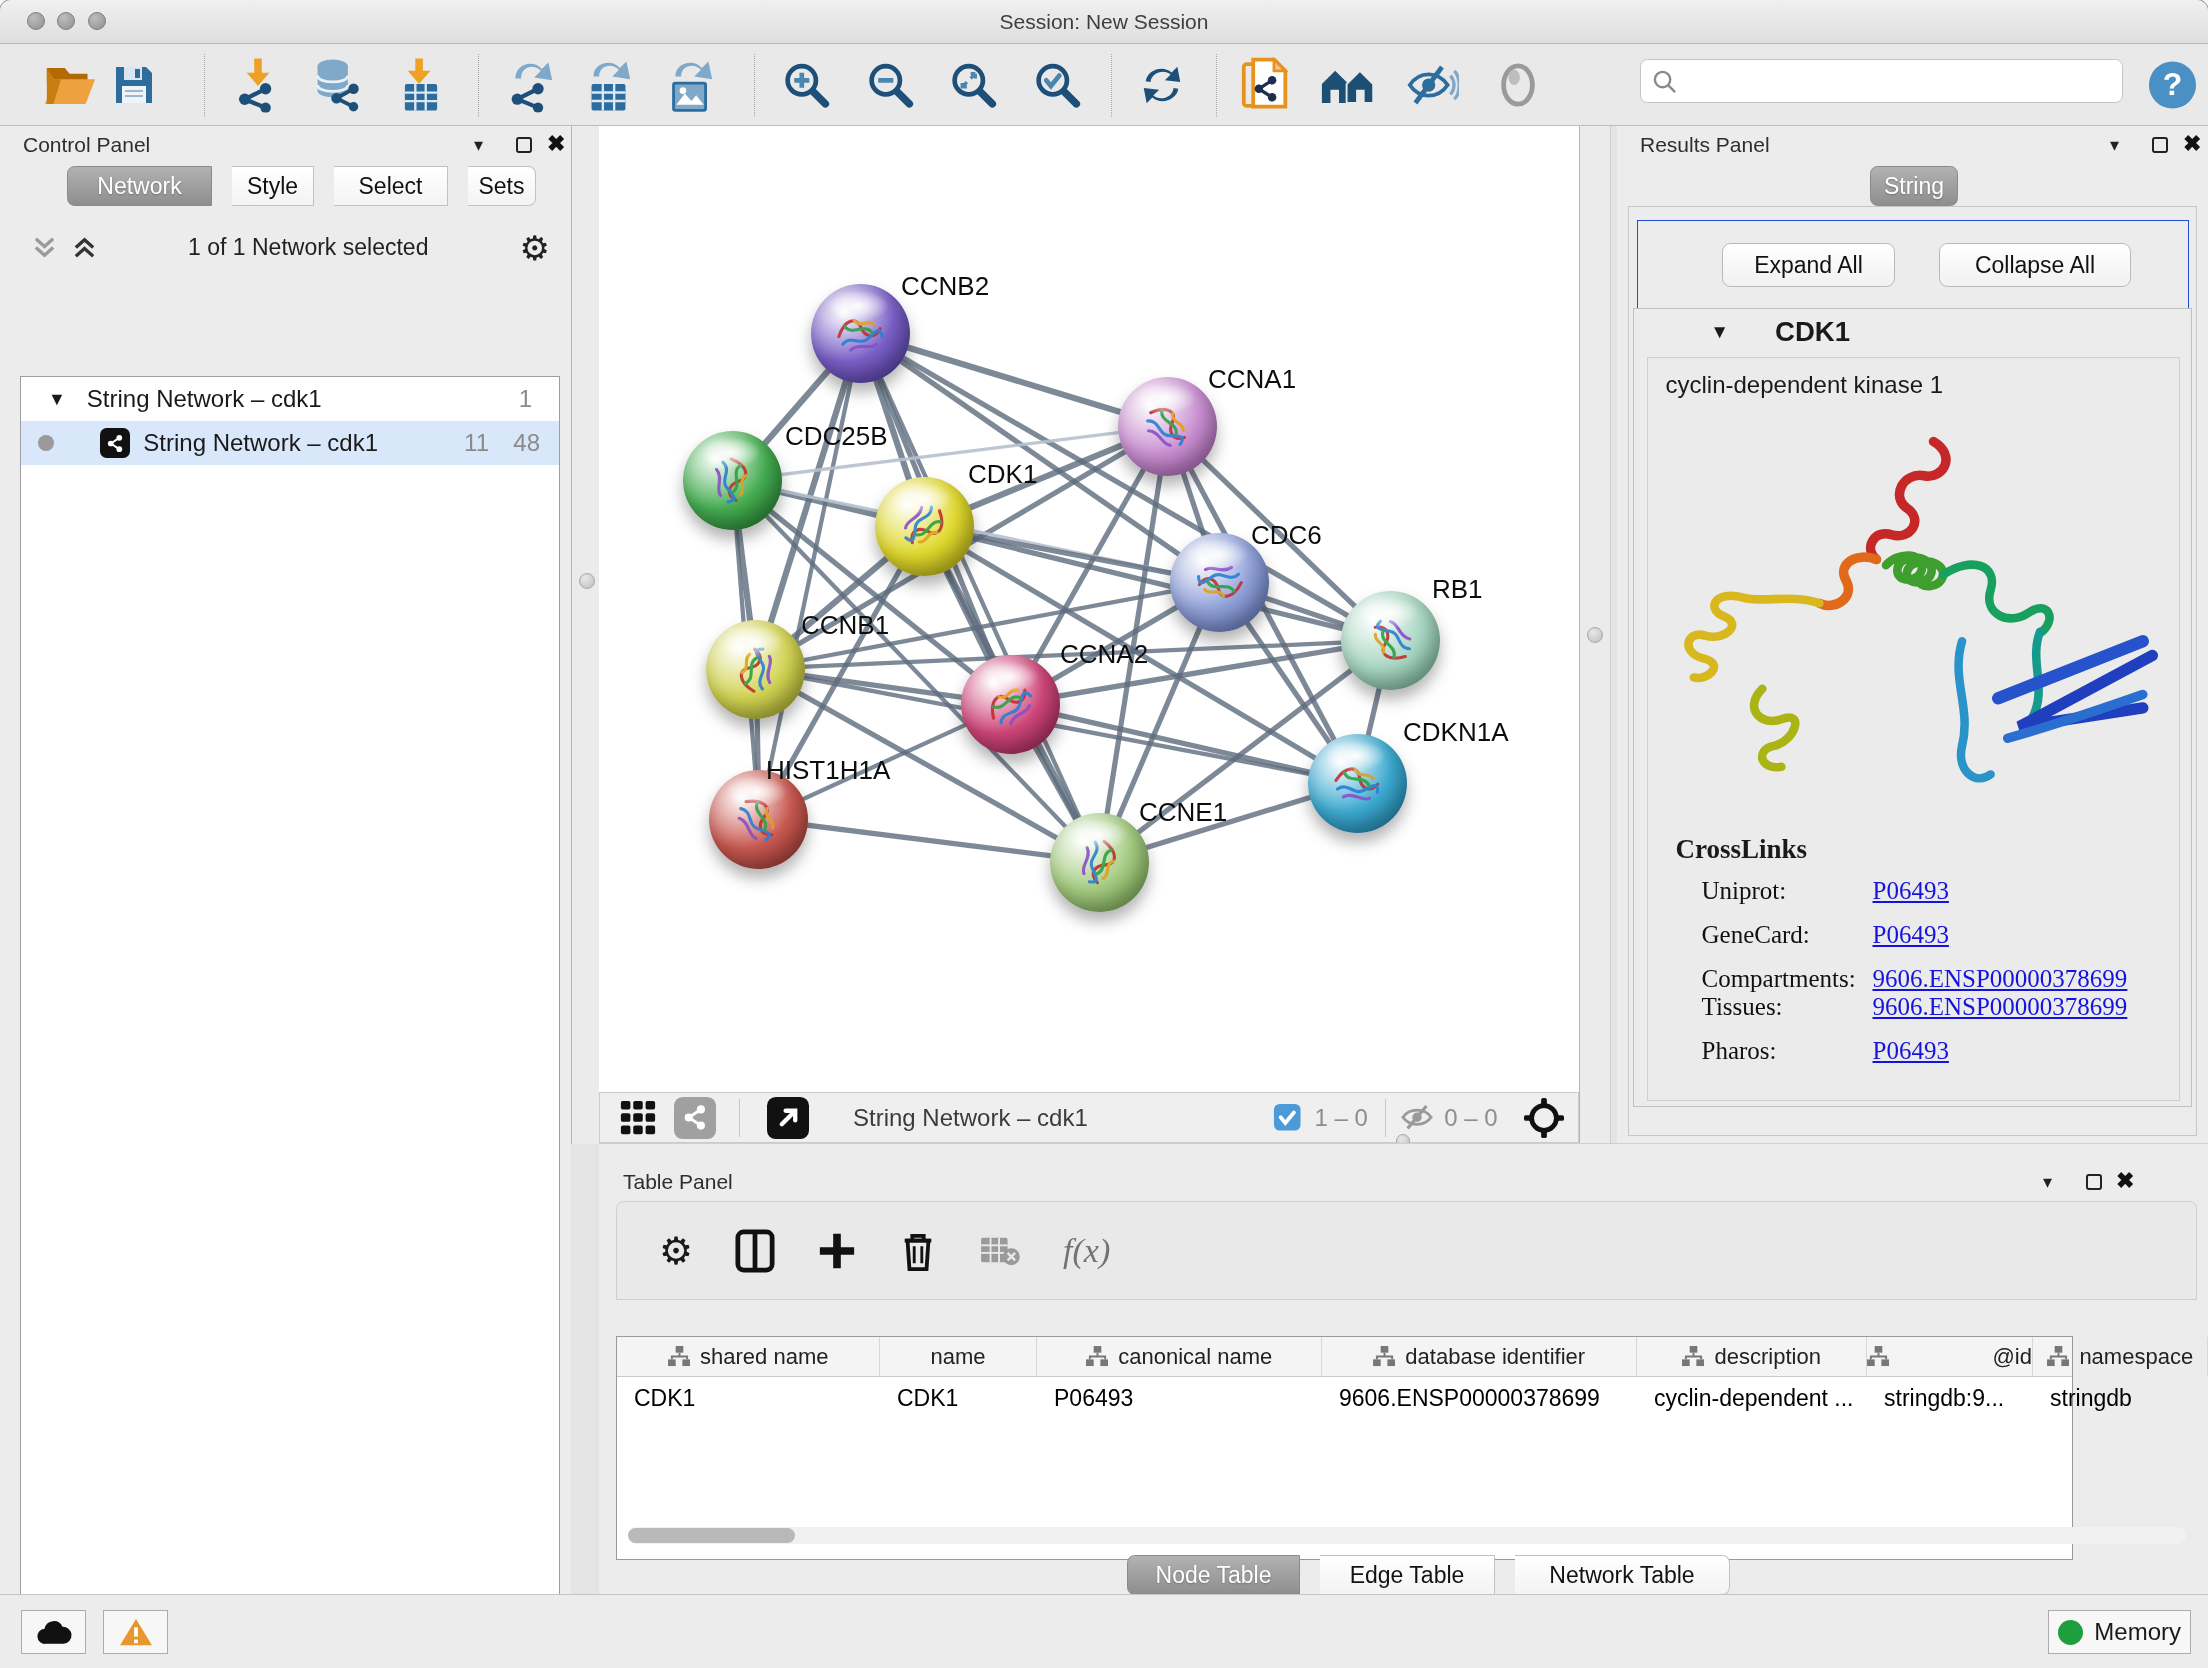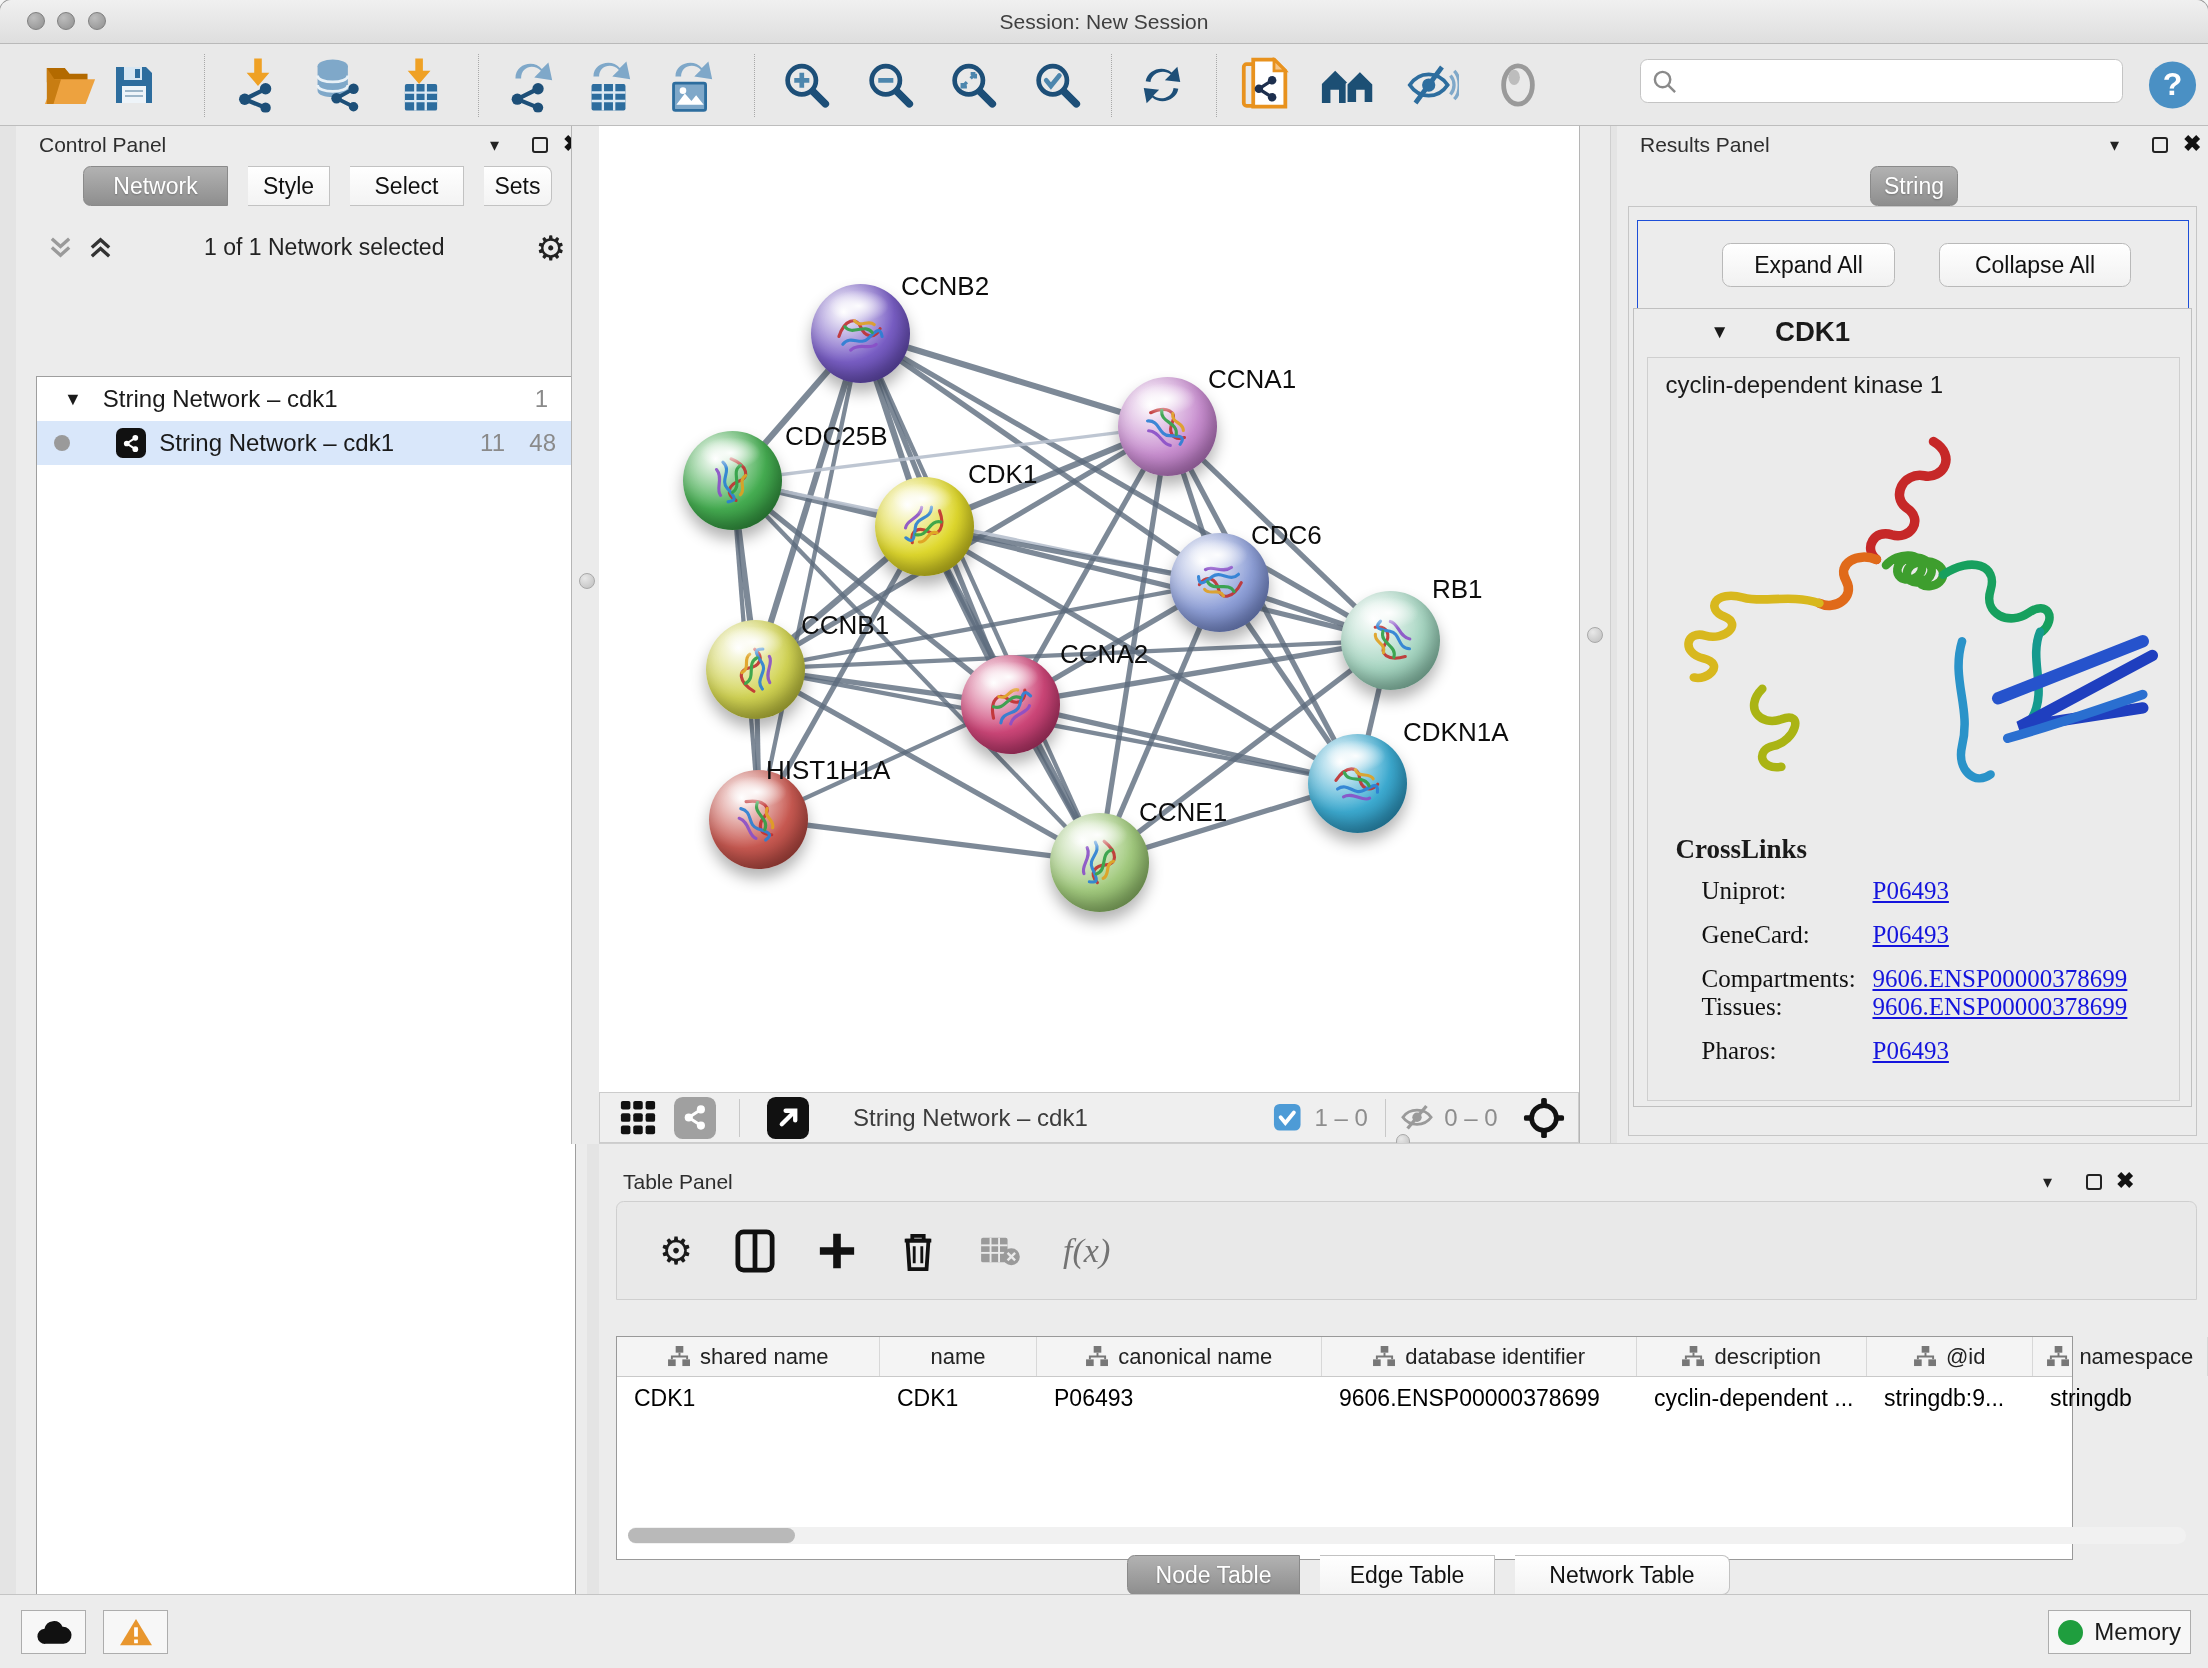--- a/index.html
+++ b/index.html
@@ -35,21 +35,21 @@
   
   .seg { display:flex; height:40px;gap:20px; }
   .seg .tab { border:1px solid #c2c2c2; border-left:none; background:linear-gradient(#ffffff,#f3f3f3);
               color:#111; font-size:23px; display:flex; align-items:center; justify-content:center; }
   .seg .tab:first-child { border-left:1px solid #c2c2c2; border-radius:7.6px 0 0 7.6px; }
   .seg .tab:last-child { border-radius:0 7.6px 7.6px 0; }
   .seg .tab.sel { background:linear-gradient(#b2b2b2,#8e8e8e); color:#fff; border-color:#8a8a8a;
                   text-shadow:0 1px 1.9px rgba(0,0,0,.25); }
 
   
-  #control-panel { left:16px; top:126px; width:571px; height:1469px; background:#ececec; }
+  #control-panel { left:0; top:126px; width:571px; height:1469px; background:#ececec; }
   #cp-tree-box { left:20px; top:250px; width:540px; height:1322px; background:#fff; border:1px solid #9e9e9e; }
   .tree-row { position:relative; width:100%; height:44px; display:flex; align-items:center; font-size:24px; }
   .badge-num { color:#8a8a8a; font-size:24px; }
   .share-badge { width:30px; height:30px; background:#111; border-radius:6.7px; display:flex; align-items:center; justify-content:center; }
 
   
   #canvas { left:599px; top:126px; width:980px; height:966px; background:#fff; }
   .node-sphere { position:absolute; width:99px; height:99px; border-radius:50%;
                  box-shadow:0 9.5px 15px rgba(0,0,0,.30), inset -5.7px -9.5px 17px rgba(0,0,0,.25);
                  display:flex; align-items:center; justify-content:center; }
@@ -706,21 +706,21 @@
                 <g fill="#777">
                   <rect x="8" y="0" width="8" height="7"></rect>
                   <rect x="0" y="14" width="8" height="7"></rect>
                   <rect x="15" y="14" width="8" height="7"></rect>
                   <path d="M12 7 v4 M4 14 v-3 h16 v3" stroke="#777" stroke-width="2" fill="none"></path>
                 </g>
               </svg>
             </span>
             <span>description</span>
           </div>
-          <div class="th-cell" style="width: 166px;">
+          <div class="th-cell" style="width: 166px; justify-content: space-between;">
             <span>
               <svg width="23" height="21" viewBox="0 0 24 22">
                 <g fill="#777">
                   <rect x="8" y="0" width="8" height="7"></rect>
                   <rect x="0" y="14" width="8" height="7"></rect>
                   <rect x="15" y="14" width="8" height="7"></rect>
                   <path d="M12 7 v4 M4 14 v-3 h16 v3" stroke="#777" stroke-width="2" fill="none"></path>
                 </g>
               </svg>
             </span>

